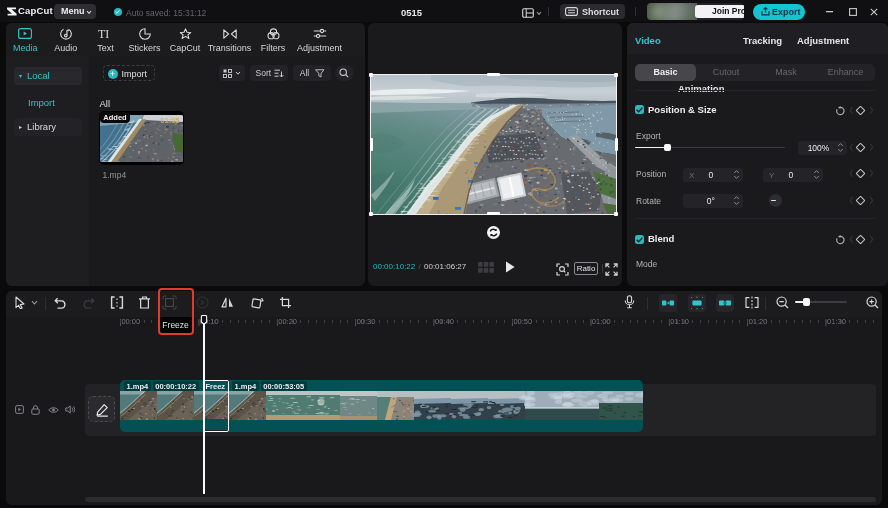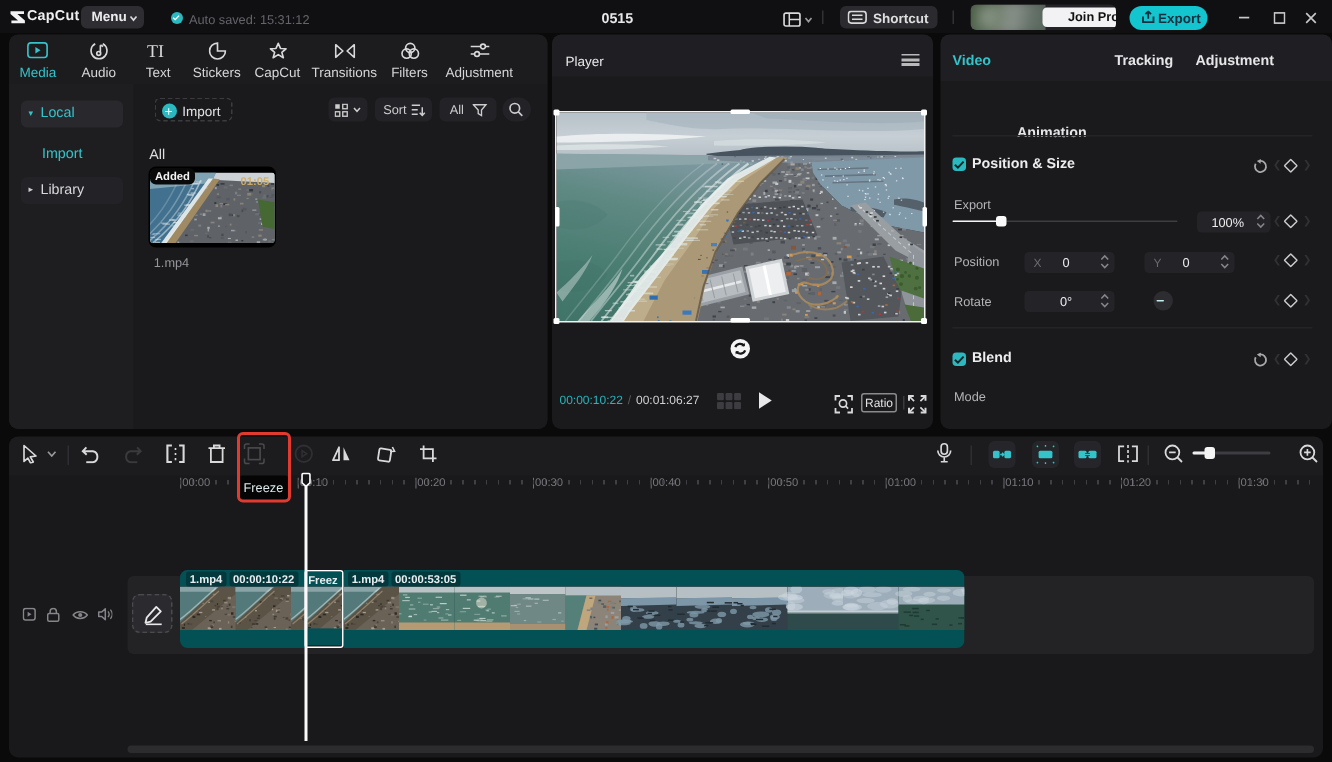--- a/index.html
+++ b/index.html
@@ -426,28 +426,20 @@
               <rect x="15.6" y="33.0" width="3.9" height="0.8" fill="#dfeaec" opacity="0.69"></rect>
             </svg></div>
       <div class="addedbadge">Added</div>
       <div class="thumbdur">01:05</div>
     </div>
     <div class="thumbname">1.mp4</div>
   </div>
 </div>
 
 <div class="panel" id="playerpanel">
-  <div id="playerhead">
-        <div class="t">Player</div>
-    <div class="burger">
-          <div></div>
-          <div></div>
-          <div></div>
-        </div>
-  </div>
   <div id="videowrap"><svg width="245" height="139" viewBox="0 0 245 139" preserveAspectRatio="none">
           <defs>
             <linearGradient id="ocg" x1="0.45" y1="0" x2="0.15" y2="1">
               <stop offset="0" stop-color="#7d98a0"></stop>
               <stop offset="0.3" stop-color="#5f8983"></stop>
               <stop offset="0.65" stop-color="#4b7e73"></stop>
               <stop offset="1" stop-color="#41756a"></stop>
             </linearGradient>
             <linearGradient id="skg" x1="0" y1="0" x2="0" y2="1">
               <stop offset="0" stop-color="#b6c1c9"></stop>
@@ -1528,20 +1520,26 @@
       </svg>
 </div>
 
 <div class="panel" id="rightpanel">
   <div id="rtabs">
     <div class="rtab active" style="left:8px;">Video</div>
     <div class="rtab" style="left:51px;margin-top:48px;">Animation</div>
     <div class="rtab" style="left:116px;">Tracking</div>
     <div class="rtab" style="left:170px;">Adjustment</div>
   </div>
+  <div id="subtabs">
+    <div class="stab active" style="left:0; width:61px;">Basic</div>
+    <div class="stab" style="left:61px; width:60px;">Cutout</div>
+    <div class="stab" style="left:121px; width:60px;">Mask</div>
+    <div class="stab" style="left:181px; width:59px;">Enhance</div>
+  </div>
   <div class="rdivider" style="top:67px;"></div>
   <div class="checkbox" style="left:8px;top:82.5px;">
         <svg class="abs" style="left:1.2px;top:2.2px;" width="7" height="6" viewBox="0 0 7 6">
           <path d="M0.6,2.8 L2.6,4.8 L6.4,0.8" stroke="#10262a" stroke-width="1.3" fill="none"></path>
         </svg>
       </div>
 <div class="secttitle" style="left:21px;top:81px;">Position &amp; Size</div>
 <svg class="abs" style="left:208px;top:83px;" width="10" height="10" viewBox="0 0 10 10">
         <path d="M2.1,3.2 A3.7 3.7 0 1 0 5,1.3" stroke="#a9a9ad" stroke-width="1.2" fill="none"></path>
         <path d="M5.6,0 L2.9,1.4 L5.4,3.1 Z" fill="#a9a9ad"></path>

